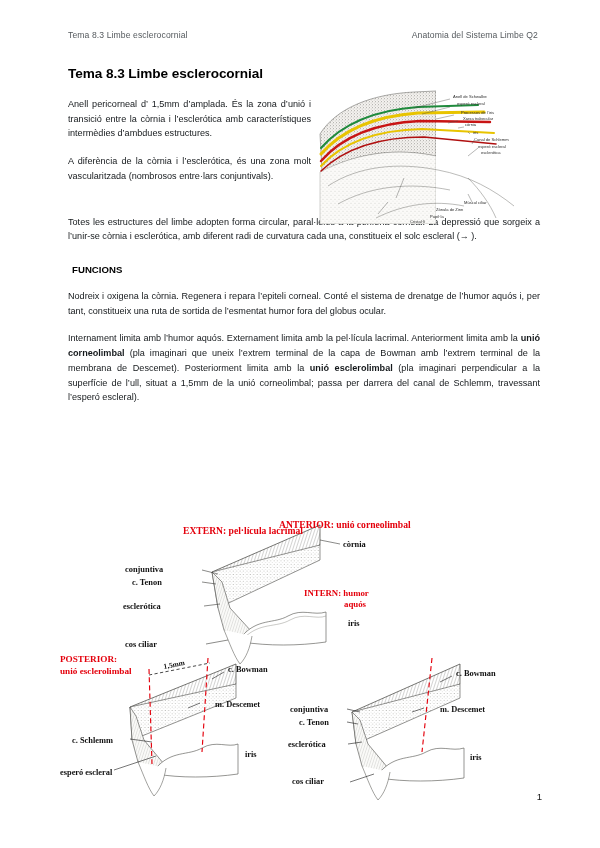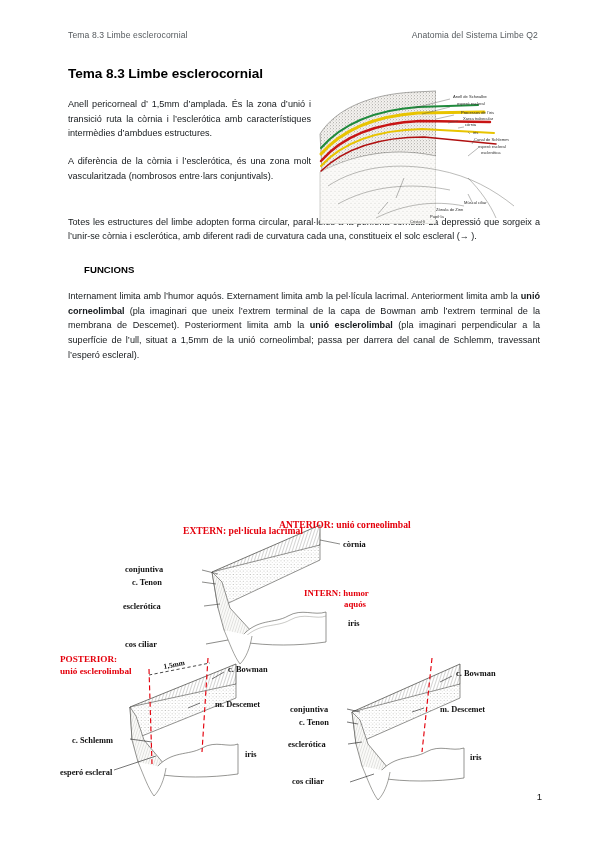--- a/index.html
+++ b/index.html
@@ -49,21 +49,21 @@
 
   h1.title {
     margin: 0 0 16px 0;
     font-size: 13.6px;
     font-weight: bold;
     letter-spacing: -.005em;
     color: #000;
   }
 
   h2.section {
-    margin: 20px 0 14px 16px;
+    margin: 20px 0 14px 4px;
     font-size: 9.6px;
     font-weight: bold;
     letter-spacing: .005em;
     color: #000;
   }
 
   p.body {
     margin: 0 0 13px 0;
     font-size: 9.1px;
     line-height: 1.62;
@@ -115,28 +115,29 @@
 
   <div class="runhead">
     <span>Tema 8.3 Limbe esclerocornial</span>
     <span>Anatomia del Sistema Limbe Q2</span>
   </div>
 
   <div class="content">
 
     <h1 class="title">Tema 8.3 Limbe esclerocornial</h1>
 
-    <p class="body narrow">Anell pericorneal d’ 1,5mm d’amplada. És la zona d’unió i transició ruta la còrnia i l’esclerótica amb característiques intermèdies d’ambdues estructures.</p>
+    <p class="body narrow">Anell pericorneal d’ 1,5mm d’amplada. És la zona d’unió i transició entre la còrnia i l’esclerótica amb característiques intermèdies d’ambdues estructures.</p>
     <p class="body narrow">A diferència de la còrnia i l’esclerótica, és una zona molt vascularitzada (nombrosos entre·lars conjuntivals).</p>
 
     <div style="height:18px"></div>
 
     <p class="body">Totes les estructures del limbe adopten forma circular, paral·leles a la perifèria corneal. La depressió que sorgeix a l’unir-se còrnia i esclerótica, amb diferent radi de curvatura cada una, constitueix el solc escleral (→ ).</p>
 
     <h2 class="section">FUNCIONS</h2>
+    <p class="body">Nodreix i oxigena la còrnia. Regenera i repara l’epiteli corneal. Conté el sistema de drenatge de l’humor aquós i, per tant, constitueix una ruta de sortida de l’esmentat humor fora del globus ocular.</p>
 
     <p class="body"><span>Internament limita amb l’humor aquós. Externament limita amb la pel·lícula lacrimal. Anteriorment limita amb la </span><b>unió corneolimbal</b><span> (pla imaginari que uneix l’extrem terminal de la capa de Bowman amb l’extrem terminal de la membrana de Descemet). Posteriorment limita amb la </span><b>unió esclerolimbal</b><span> (pla imaginari perpendicular  a la superfície de l’ull, situat a 1,5mm de la unió corneolimbal; passa per darrera del canal de Schlemm, travessant l’esperó escleral).</span></p>
   </div>
 
   <div class="fig-top">
     <svg width="222" height="138" viewBox="0 0 222 138" xmlns="http://www.w3.org/2000/svg">
       <defs>
         <pattern id="stipA" width="3" height="3" patternUnits="userSpaceOnUse">
           <rect width="3" height="3" fill="#f4f2ef"></rect>
           <circle cx="0.6" cy="0.7" r="0.45" fill="#6b6b66"></circle>

